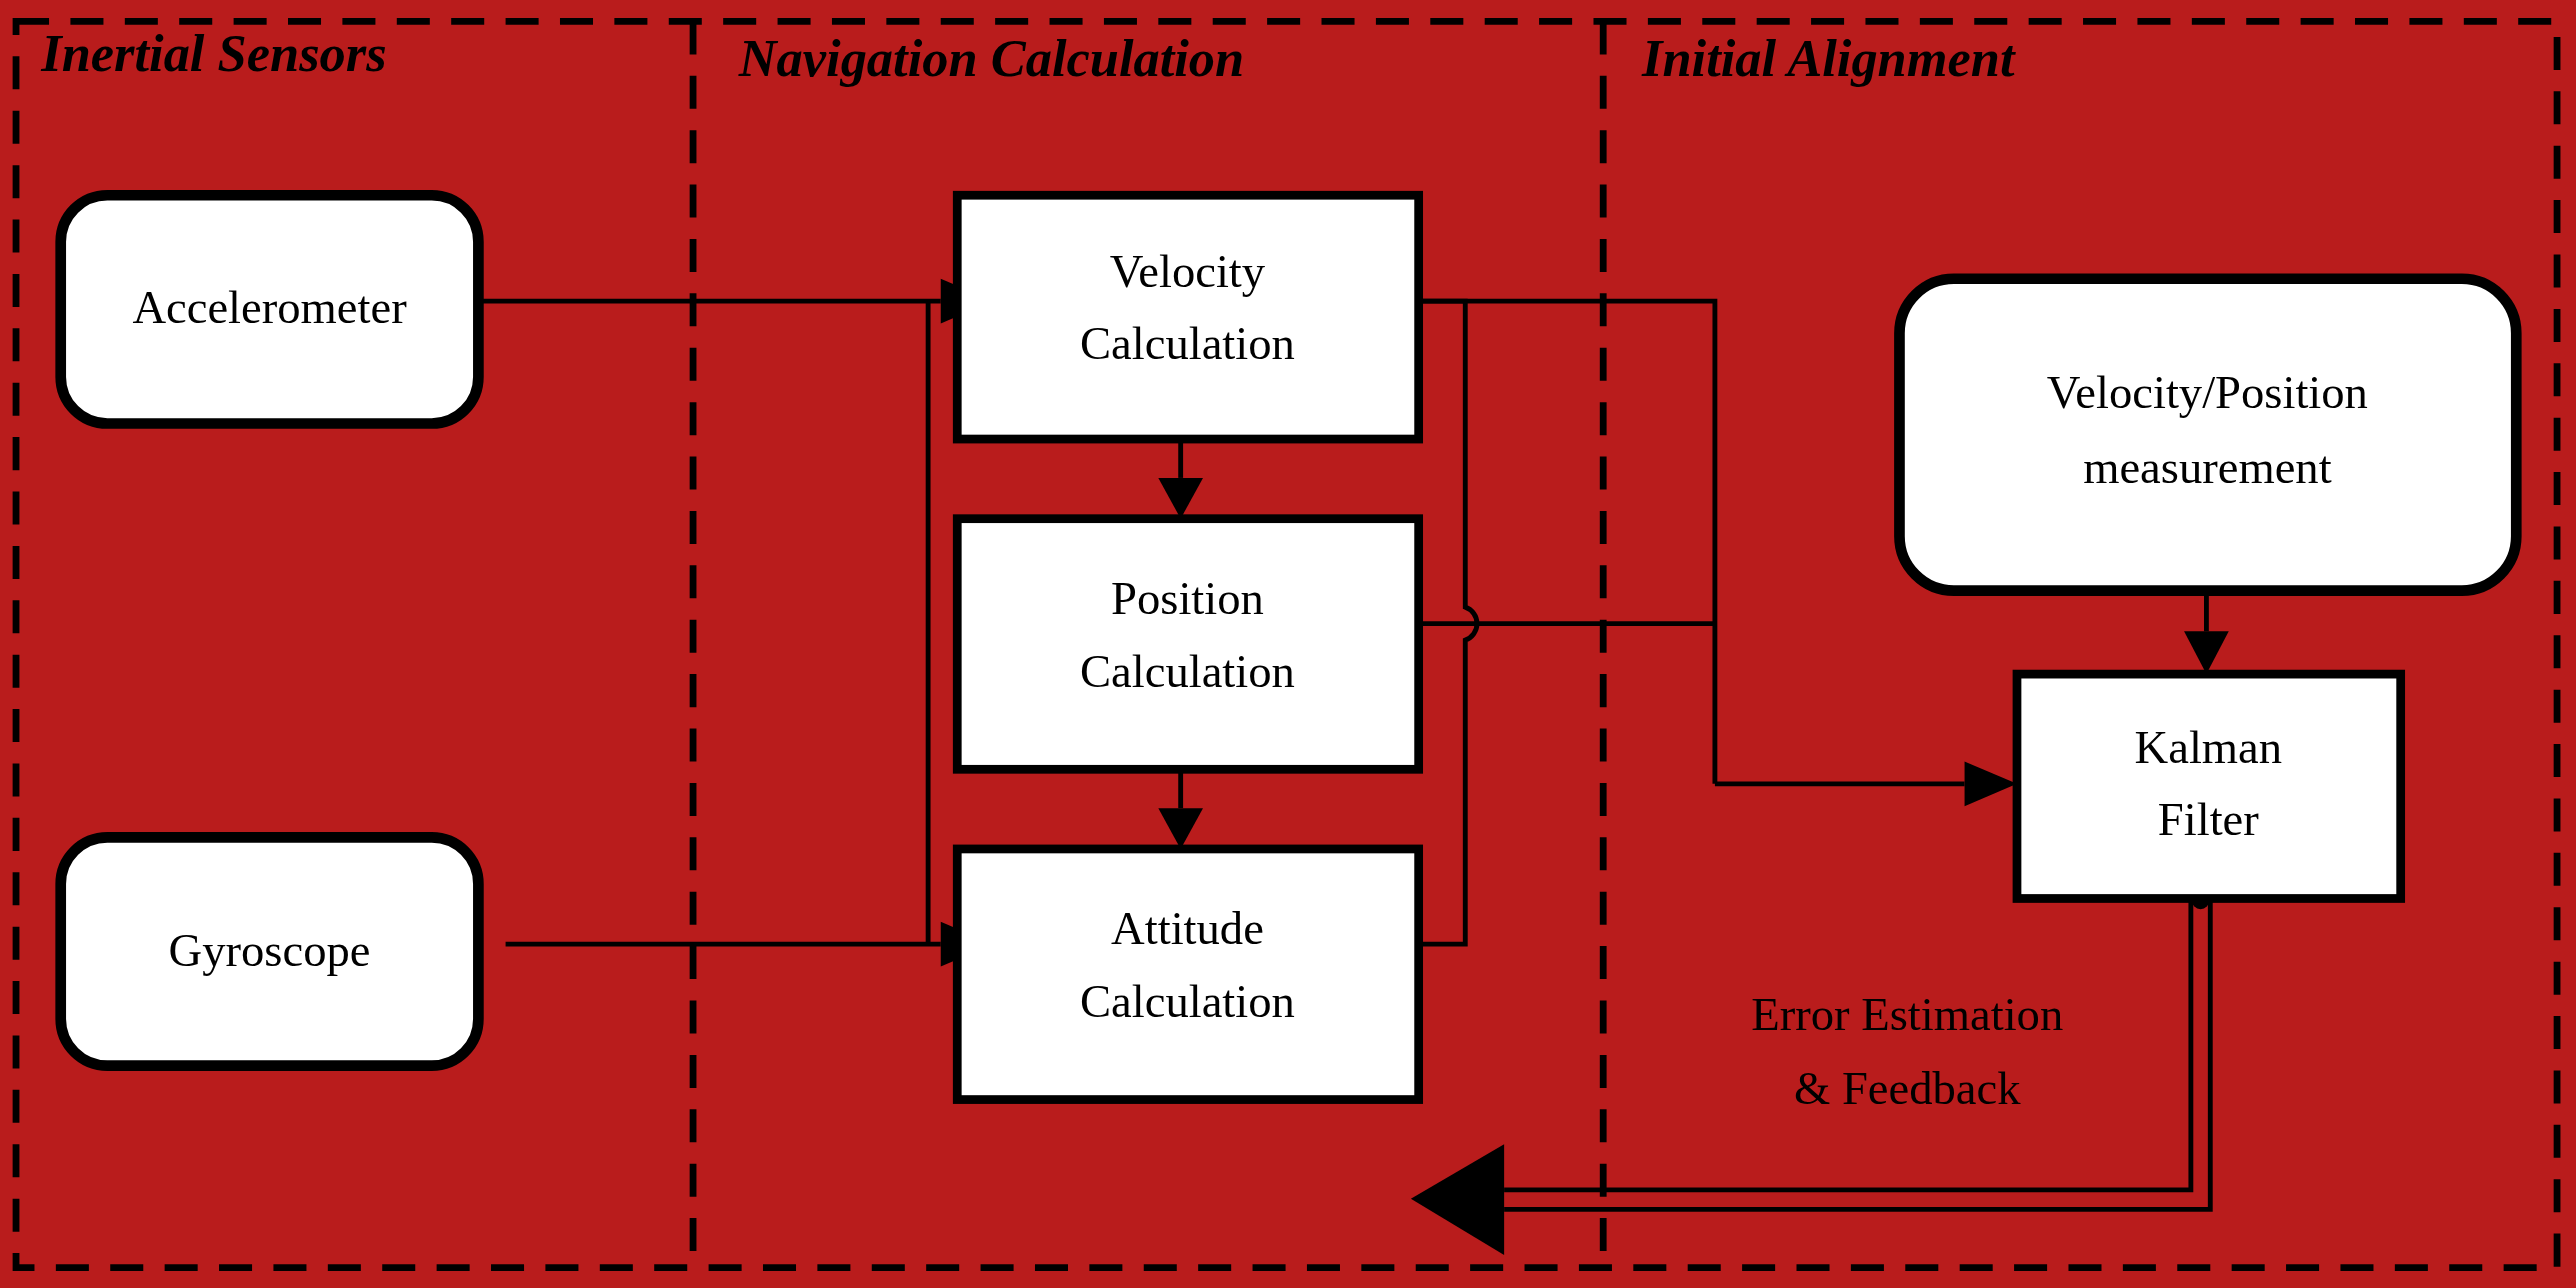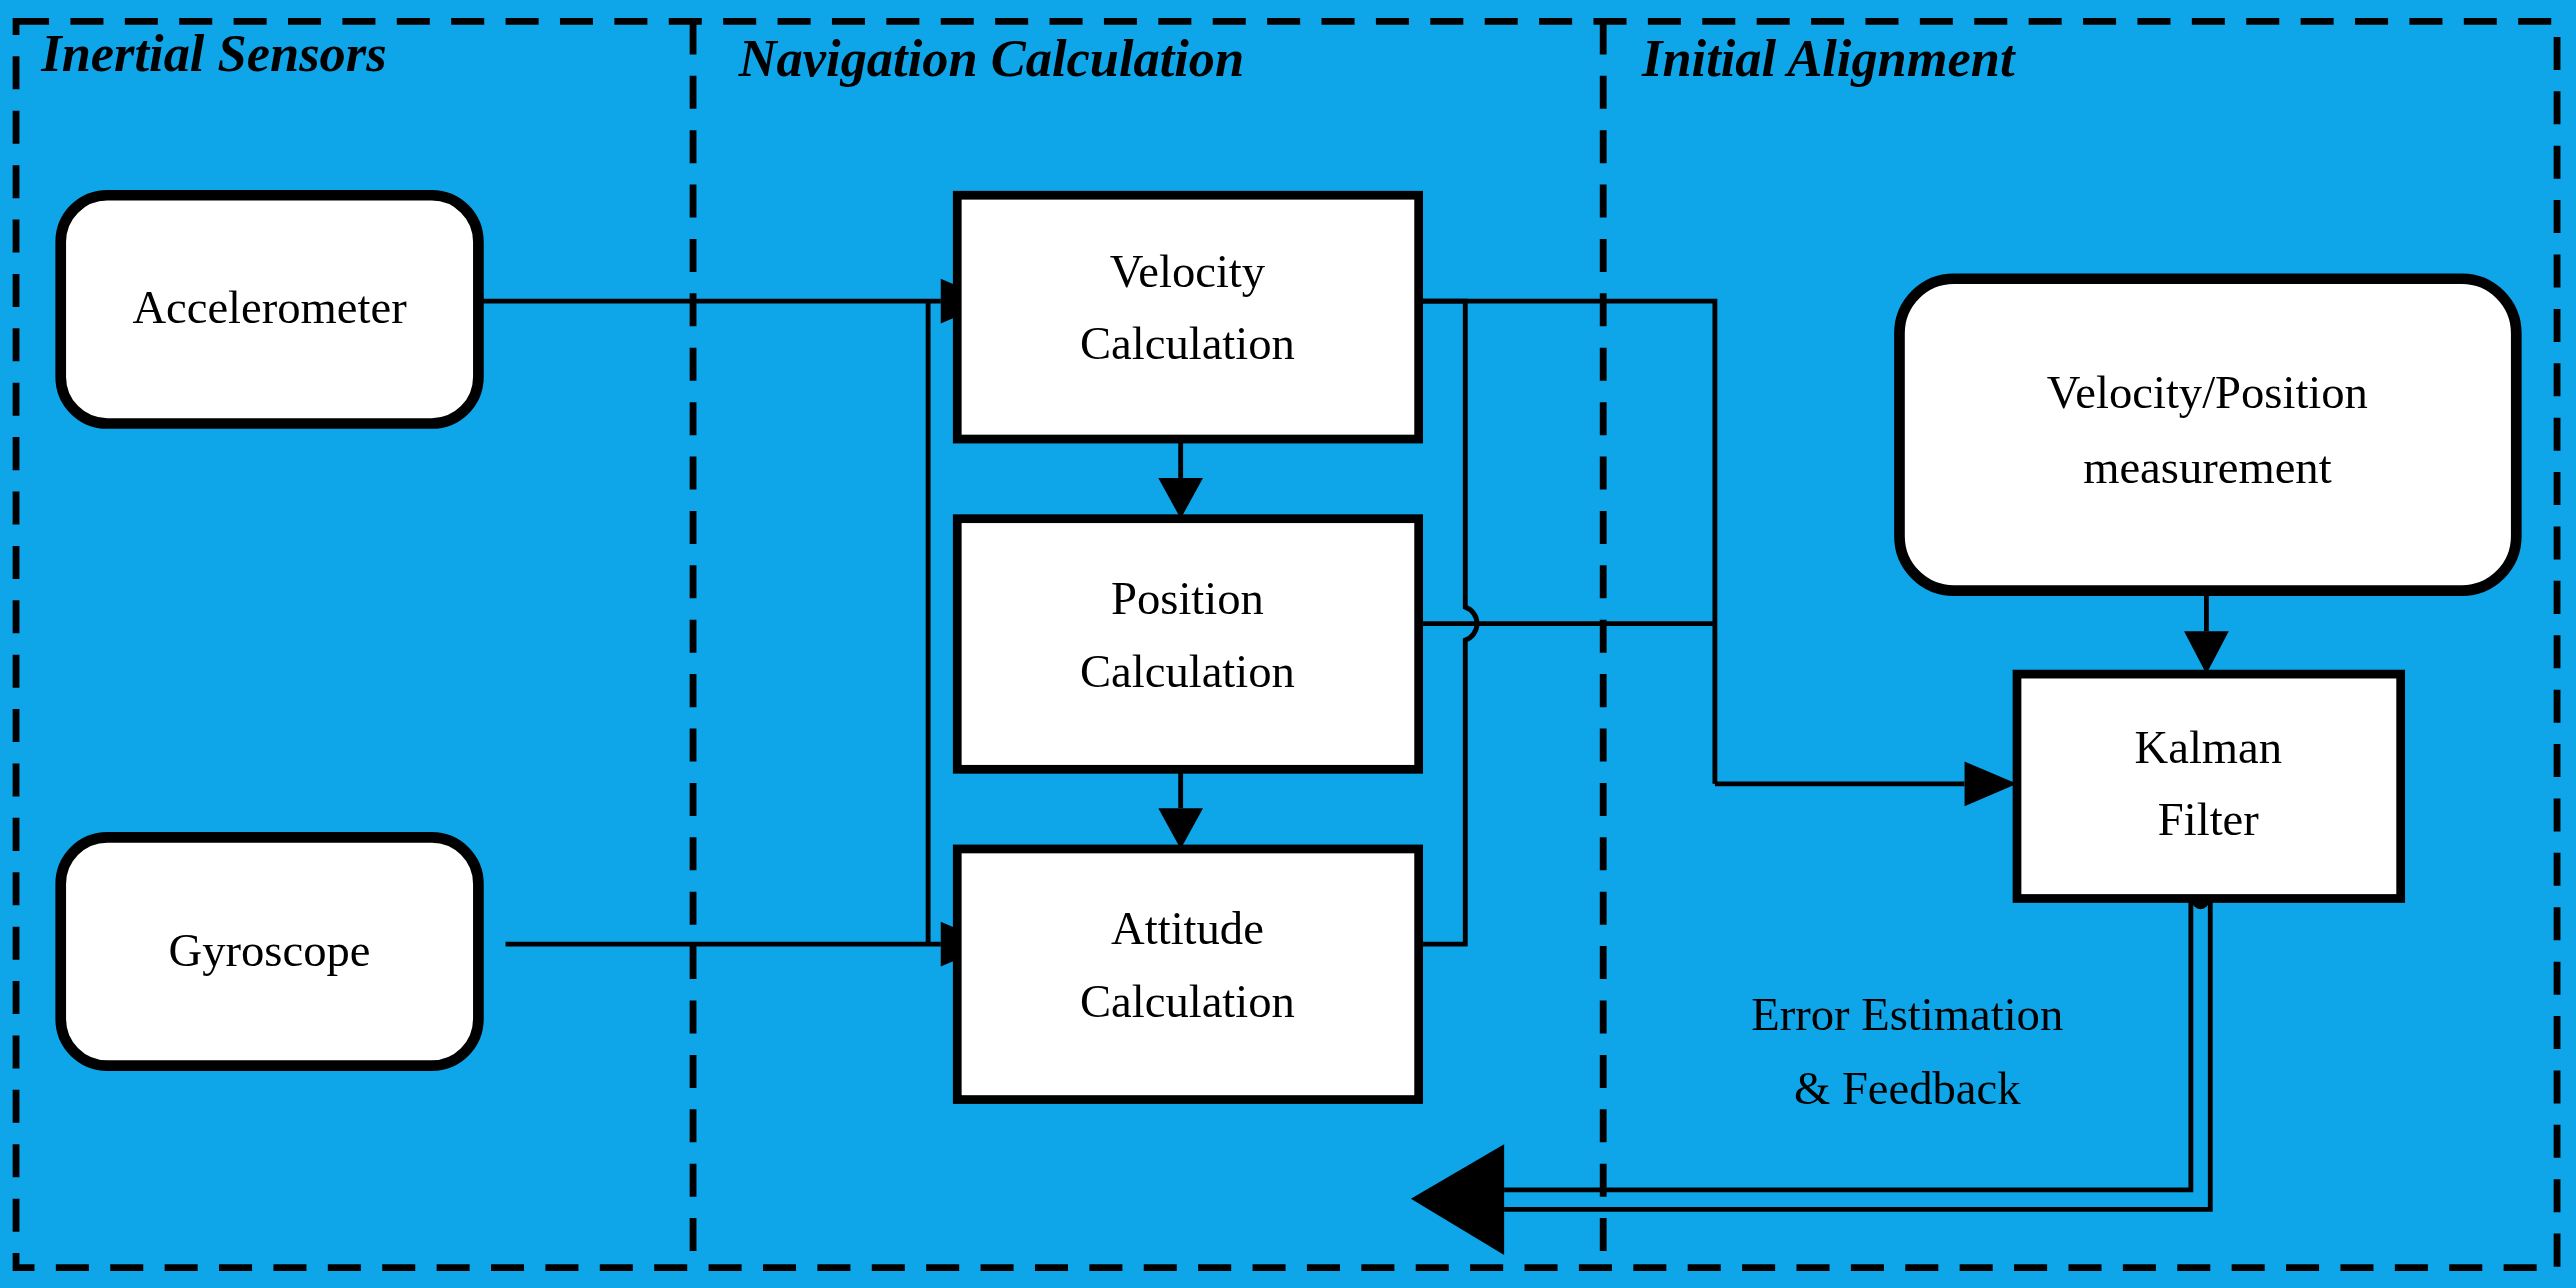--- a/index.html
+++ b/index.html
@@ -11,21 +11,21 @@
   body {
     width: 2576px;
     height: 1288px;
     overflow: hidden;
     font-family: "Liberation Serif", "DejaVu Serif", serif;
   }
   #diagram-root {
     position: relative;
     width: 2576px;
     height: 1288px;
-    background: #0ea5e9;
+    background: #b91c1c;
   }
   svg.diagram {
     display: block;
     width: 2576px;
     height: 1288px;
   }
   
   .panel-border {
     fill: none;
     stroke: #000000;

